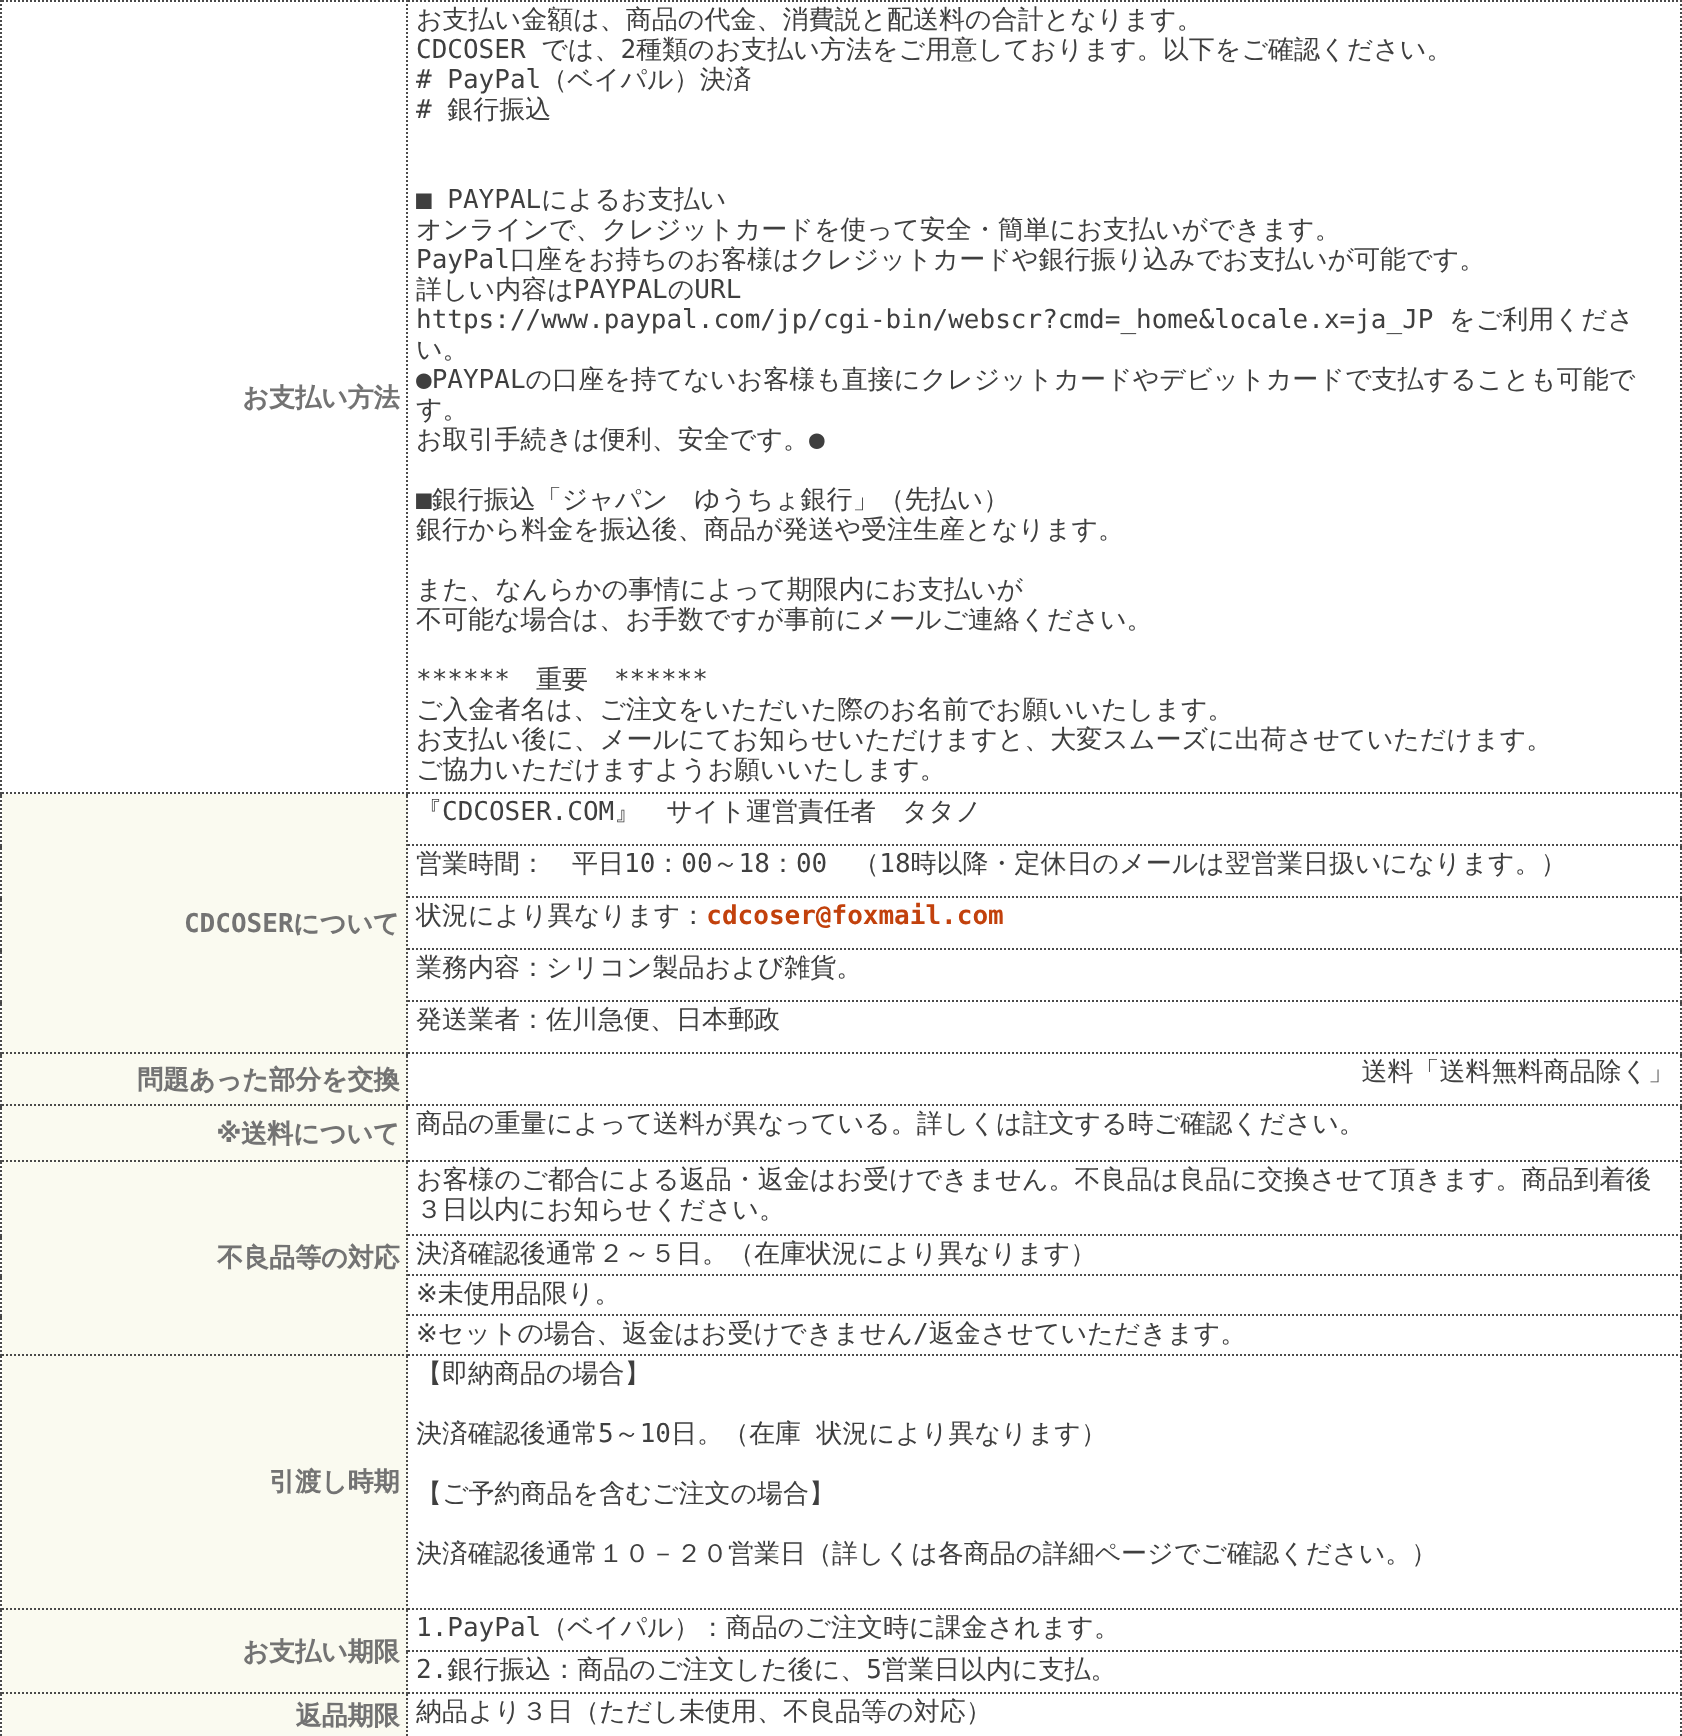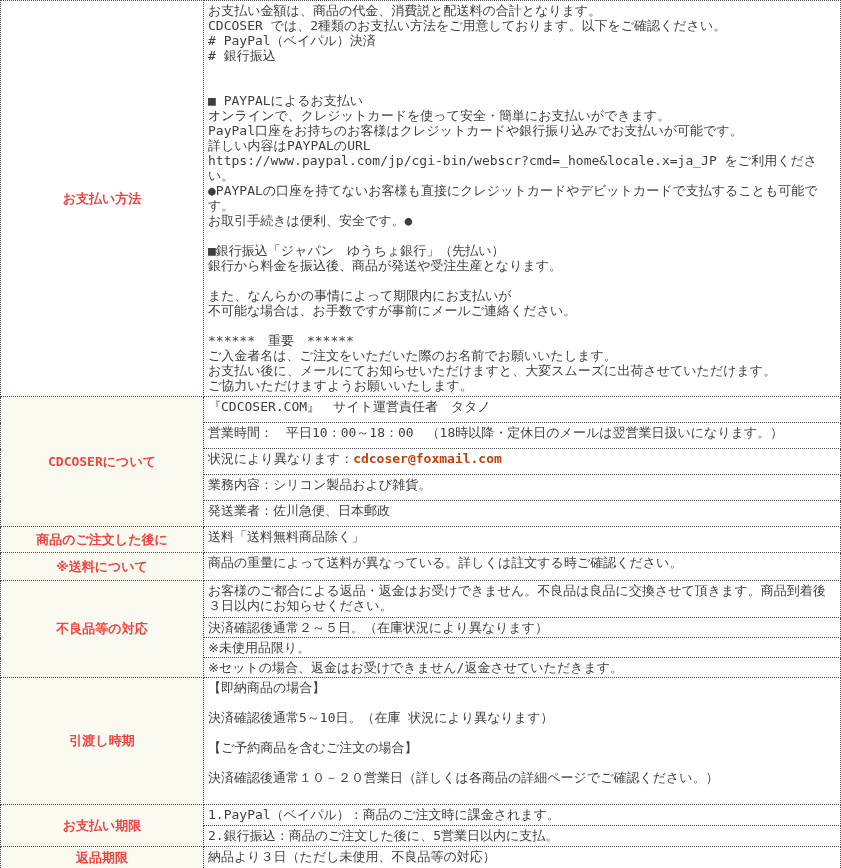--- a/index.html
+++ b/index.html
@@ -13,35 +13,35 @@
     color:#3f3f3f;
   }
   table.shop-info th,
   table.shop-info td {
     border:1px dotted #4a4a4a;
   }
   table.shop-info th {
     width:196px;
     background:#fafaf0;
     font-weight:bold;
-    text-align:center;
+    text-align:right;
     vertical-align:middle;
     padding:2px 3px;
-    color:#ef4444;
+    color:#737373;
   }
   table.shop-info th.white-bg { background:#ffffff; }
   table.shop-info td {
     vertical-align:top;
     padding:2px 3px 2px 4px;
     line-height:15px;
   }
   .pre { white-space:pre-wrap; word-break:break-all; }
   td.big   { height:391px; }
   td.sub   { height:21px; vertical-align:middle; padding-top:0; padding-bottom:0; }
-  td.h23   { height:21px; vertical-align:middle; }
+  td.h23   { height:21px; vertical-align:middle;text-align:right; }
   td.h25   { height:23px; vertical-align:middle; }
   td.wrap2 { height:32px; }
   td.thin  { height:13px; padding-top:0; padding-bottom:0; line-height:14px; }
   td.deliv { height:122px; line-height:17px;margin-top:24px; }
   td.dl    { height:16px; padding-top:1px; padding-bottom:1px;margin-top:36px; }
   td.last  { height:15px; vertical-align:middle; }
   .email-bold { font-weight:bold; color:#c2410c; }
 </style>
 </head>
 <body>
@@ -93,21 +93,21 @@
       </td>
     </tr>
     <tr>
       <td class="sub">業務内容：シリコン製品および雑貨。</td>
     </tr>
     <tr>
       <td class="sub">発送業者：佐川急便、日本郵政</td>
     </tr>
 
     <tr>
-      <th>商品のご注文した後に</th>
+      <th>問題あった部分を交換</th>
       <td class="h23">送料「送料無料商品除く」</td>
     </tr>
 
     <tr>
       <th>※送料について</th>
       <td class="h25">商品の重量によって送料が異なっている。詳しくは註文する時ご確認ください。</td>
     </tr>
 
     <tr>
       <th rowspan="4">不良品等の対応</th>

